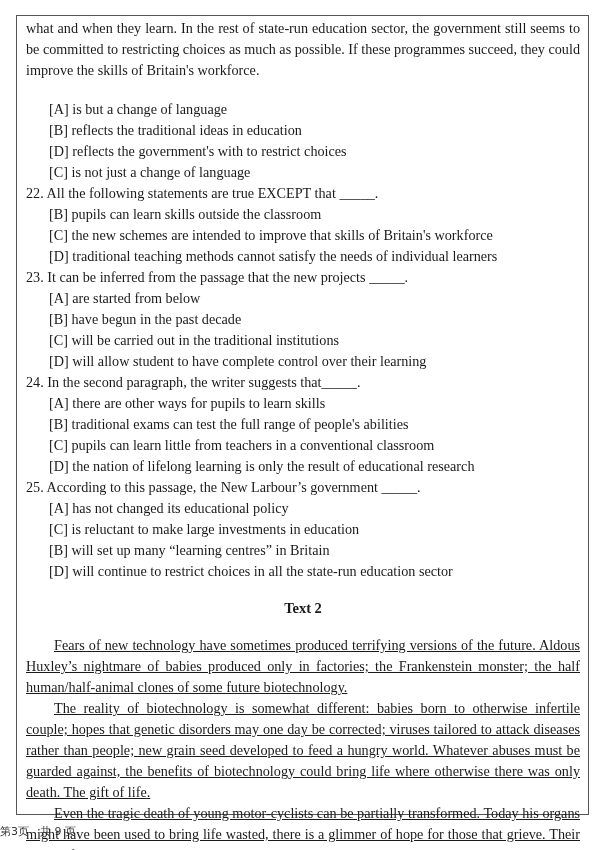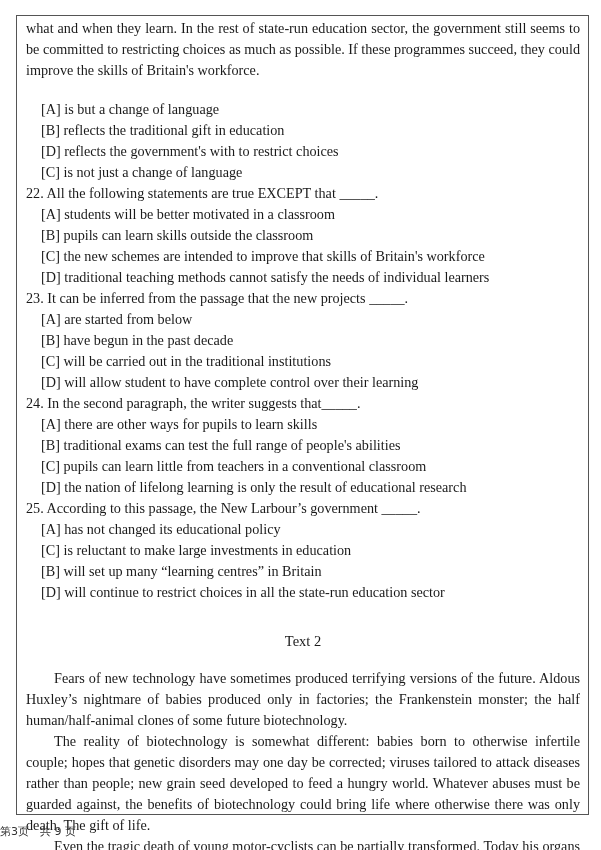--- a/index.html
+++ b/index.html
@@ -4,45 +4,44 @@
 <style>
   html, body { margin:0; padding:0; background:#ffffff; }
   body { width:601px; height:850px; position:relative; overflow:hidden;
          font-family:"Liberation Serif", "DejaVu Serif", serif; color:#1a1a1a; }
   .frame { position:absolute; left:16px; top:15px; width:573px; height:800px;
            border:1px solid #555; box-sizing:border-box; }
   .content { position:absolute; left:26px; top:18px; width:554px; font-size:14.2px; line-height:21px; }
   p { margin:0; }
   .just { text-align:justify; text-align-last:left; }
   .q { margin:0; }
-  .opt { margin-left:15px; }
+  .opt { margin-left:23px; }
   .gap1 { height:18px; }
-  .title { text-align:center; font-weight:normal; margin-top:28px; margin-bottom:16px; font-size:14.5px; }
-  .para { text-indent:28px; }
+  .title { text-align:center; font-weight:bold; margin-top:16px; margin-bottom:16px; font-size:14.5px; }
+  .para { text-indent:28px;text-decoration:underline; }
   .footer { position:absolute; left:0; width:545px; top:824px; text-align:left;
             font-family:"DejaVu Sans", sans-serif; font-size:11px; color:#333; }
 </style>
 </head>
 <body>
 
 <div class="frame"></div>
 
 <div class="content">
   <p class="just">what and when they learn. In the rest of state-run education sector, the government still seems to be committed to restricting choices as much as possible. If these programmes succeed, they could improve the skills of Britain's workforce.</p>
   <div class="gap1"></div>
 
   <div>
     <p class="opt">[A] is but a change of language</p>
-    <p class="opt">[B] reflects the traditional gift in education</p>
+    <p class="opt">[B] reflects the traditional ideas in education</p>
     <p class="opt">[D] reflects the government's with to restrict choices</p>
     <p class="opt">[C] is not just a change of language</p>
   </div>
   <div>
     <p class="q">22. All the following statements are true EXCEPT that _____.</p>
-    <p class="opt">[A] students will be better motivated in a classroom</p>
     <p class="opt">[B] pupils can learn skills outside the classroom</p>
     <p class="opt">[C] the new schemes are intended to improve that skills of Britain's workforce</p>
     <p class="opt">[D] traditional teaching methods cannot satisfy the needs of individual learners</p>
   </div>
   <div>
     <p class="q">23. It can be inferred from the passage that the new projects _____.</p>
     <p class="opt">[A] are started from below</p>
     <p class="opt">[B] have begun in the past decade</p>
     <p class="opt">[C] will be carried out in the traditional institutions</p>
     <p class="opt">[D] will allow student to have complete control over their learning</p>

